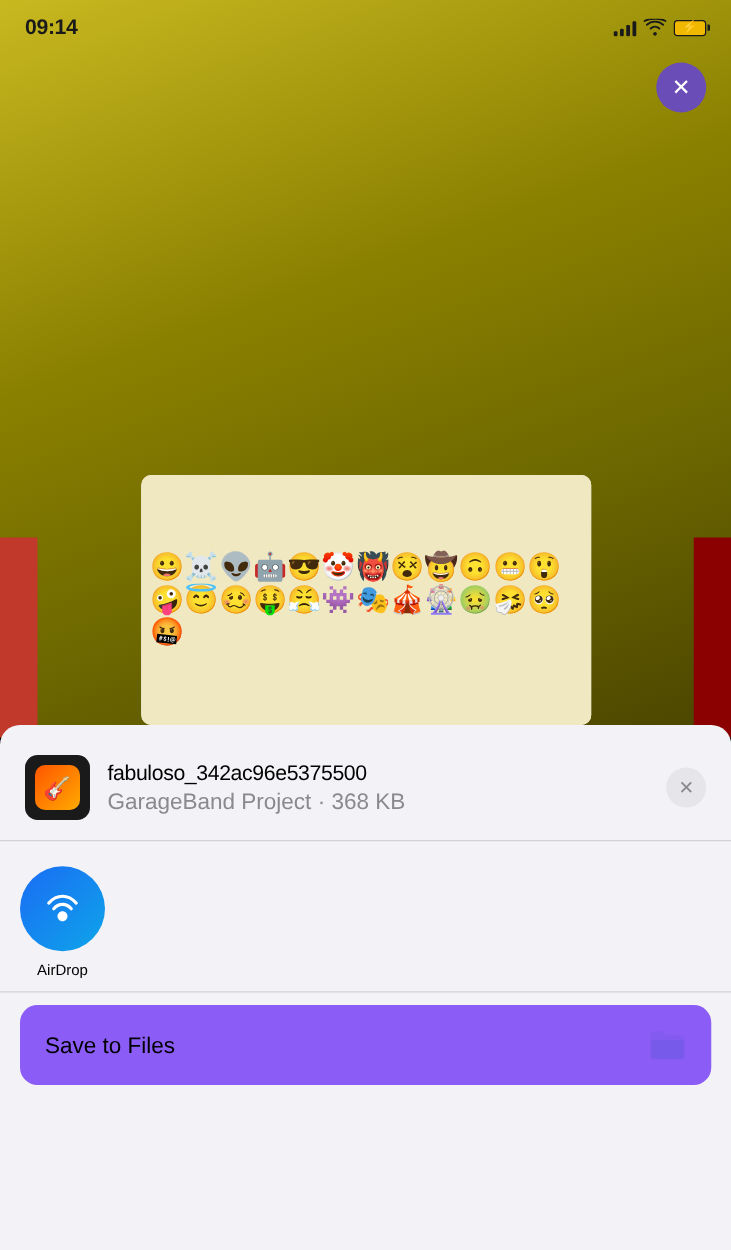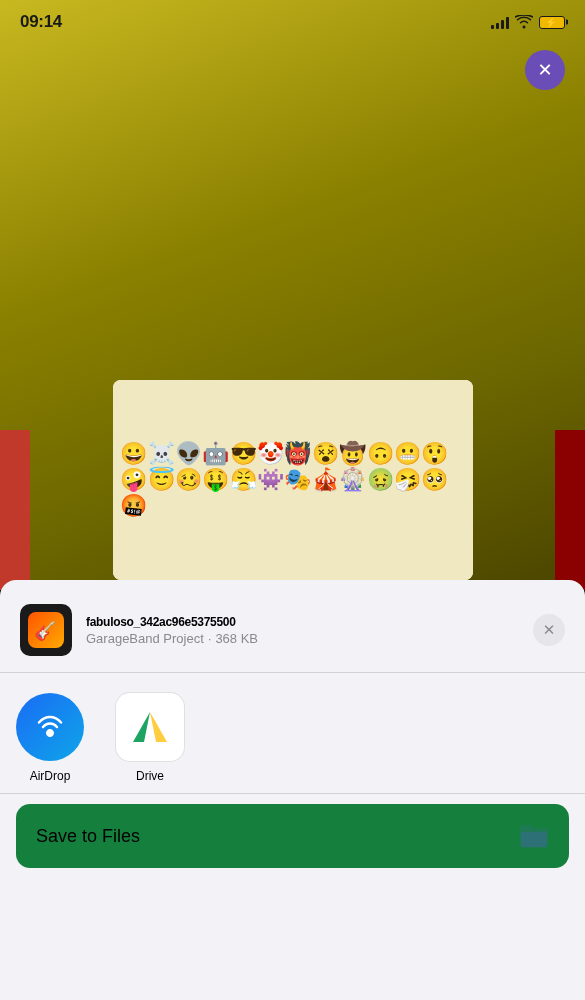--- a/index.html
+++ b/index.html
@@ -194,28 +194,28 @@
       align-items: center;
       justify-content: center;
       flex-shrink: 0;
     }
 
     .file-info-text {
       flex: 1;
     }
 
     .file-name {
-      font-size: 12px;
-      font-weight: 700;
+      font-size: 17px;
+      font-weight: 400;
       color: #000;
       letter-spacing: -0.3px;
     }
 
     .file-meta {
-      font-size: 13px;
+      font-size: 18px;
       color: #8a8a8e;
       margin-top: 2px;
     }
 
     .sheet-close-btn {
       width: 32px;
       height: 32px;
       border-radius: 50%;
       background: #e5e5ea;
       display: flex;
@@ -351,21 +351,21 @@
       right: -8px;
       bottom: -8px;
       border: 3px solid #cc0000;
       border-radius: 50%;
       pointer-events: none;
     }
 
     
     .save-files-row {
       margin: 10px 16px 0 16px;
-      background: #15803d;
+      background: #8b5cf6;
       border-radius: 14px;
       padding: 18px 20px;
       display: flex;
       align-items: center;
       justify-content: space-between;
       cursor: pointer;
     }
 
     .save-files-label {
       font-size: 18px;
@@ -484,35 +484,20 @@
             <path d="M13 20C14.8 17.8 17.2 16.5 20 16.5C22.8 16.5 25.2 17.8 27 20" stroke="white" stroke-width="2.5" stroke-linecap="round" fill="none"></path>
             <path d="M9 15.5C12.1 12 15.8 10 20 10C24.2 10 27.9 12 31 15.5" stroke="white" stroke-width="2.5" stroke-linecap="round" fill="none"></path>
           </svg>
         </div>
       </div>
       <span class="app-label">AirDrop</span>
     </div>
 
 
 
-    <div class="app-item">
-      <div class="app-icon-wrap">
-        <div class="drive-icon">
-          <svg width="42" height="38" viewBox="0 0 42 38" fill="none">
-
-            <polygon points="21,4 4,34 15,34" fill="#1DA462"></polygon>
-            <polygon points="21,4 38,34 27,34" fill="#FFCD40"></polygon>
-            <polygon points="4,34 38,34 27,34 15,34" fill="#4285F4"></polygon>
-
-            <polygon points="21,4 15,34 27,34" fill="none"></polygon>
-          </svg>
-        </div>
-      </div>
-      <span class="app-label">Drive</span>
-    </div>
 
   </div>
 
   <div class="divider"></div>
 
   <div class="save-files-row">
     <span class="save-files-label">Save to Files</span>
     <div class="folder-icon-wrap">
       <svg width="30" height="26" viewBox="0 0 30 26" fill="none">
         <path d="M2 5C2 3.9 2.9 3 4 3H11L13.5 6H26C27.1 6 28 6.9 28 8V22C28 23.1 27.1 24 26 24H4C2.9 24 2 23.1 2 22V5Z" fill="#5856D6" opacity="0.15" stroke="#5856D6" stroke-width="1.5"></path>

